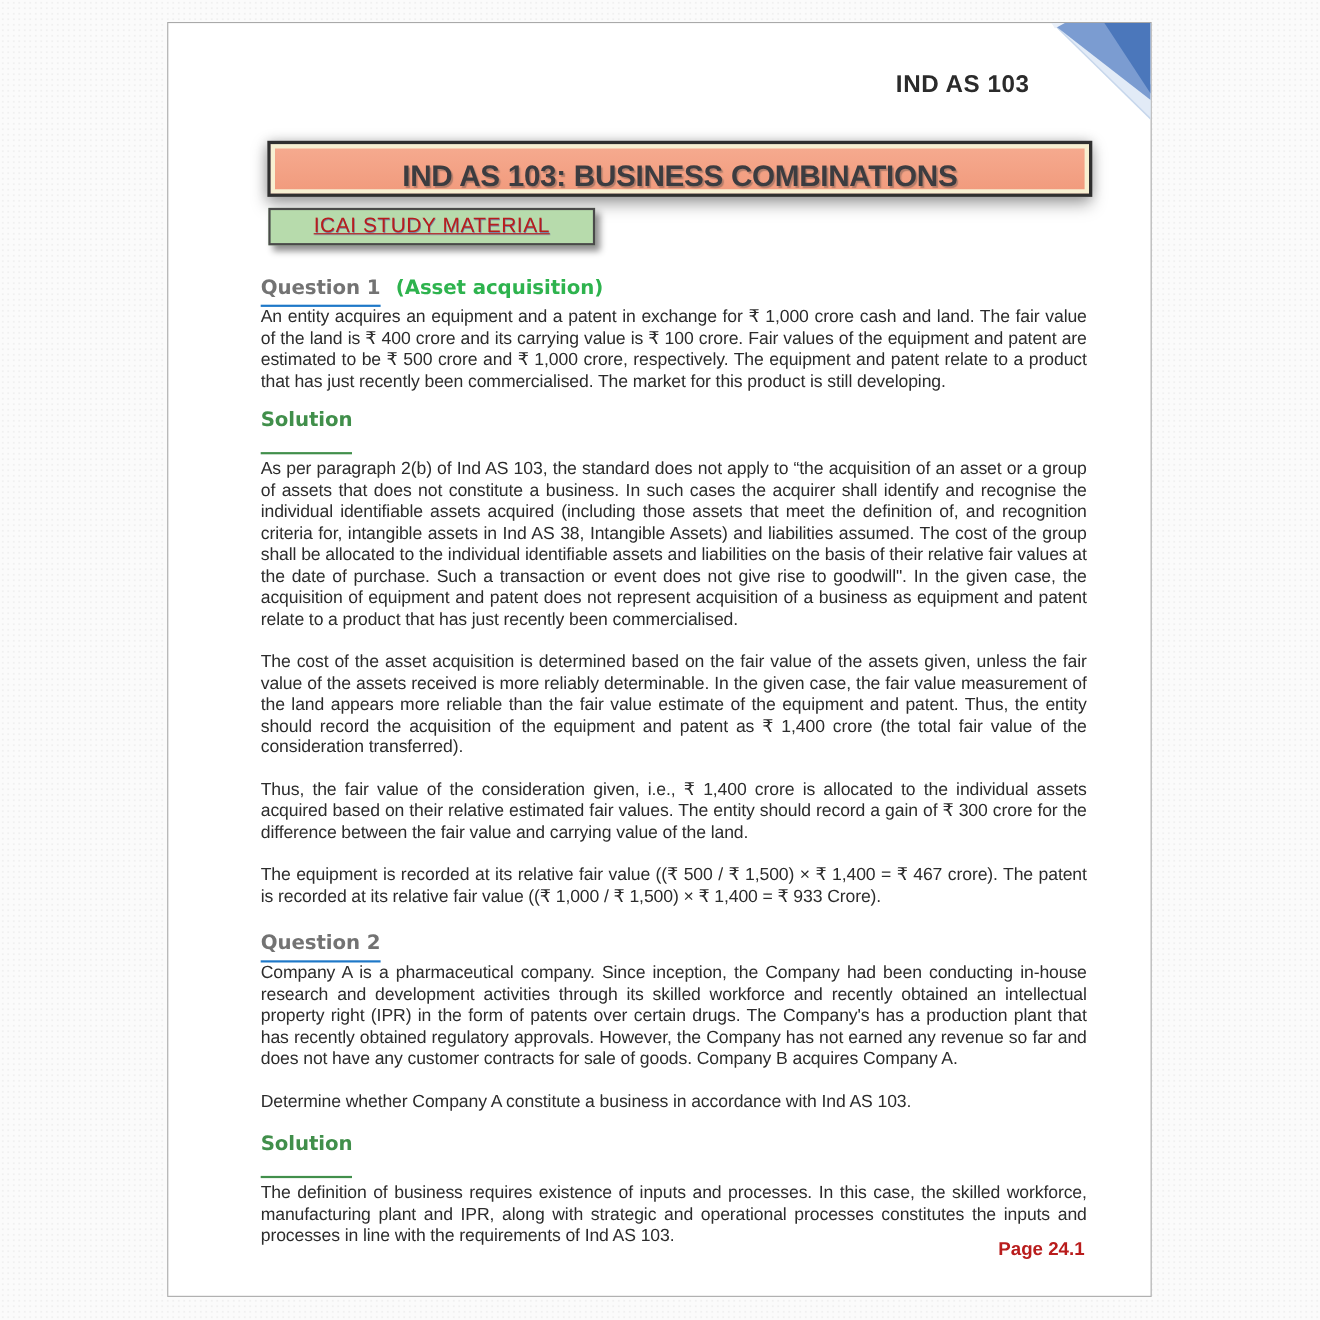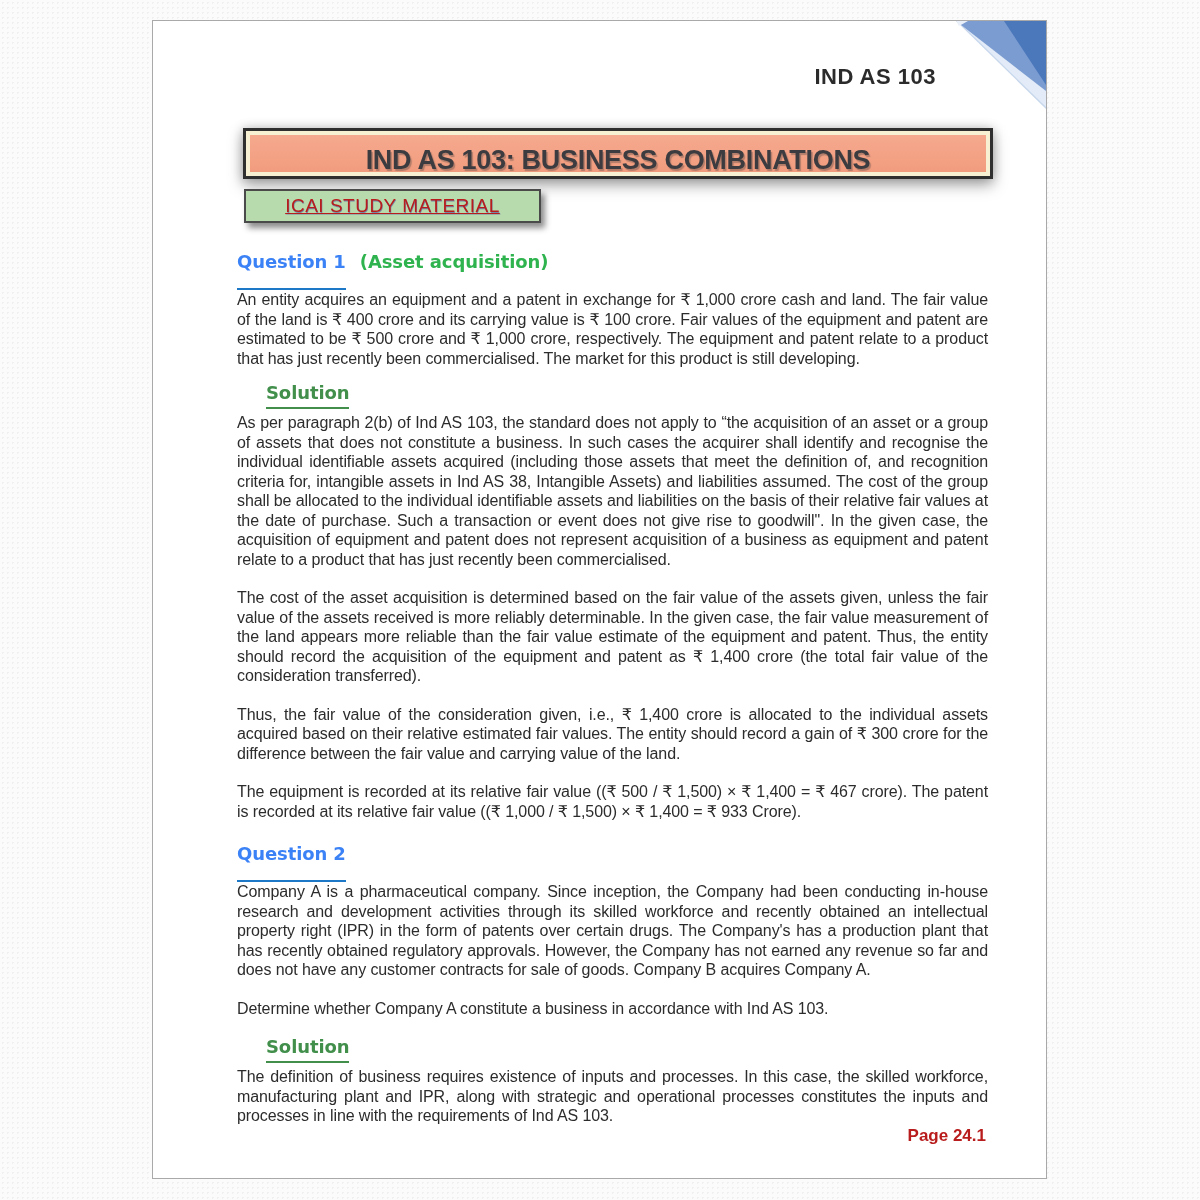--- a/index.html
+++ b/index.html
@@ -51,30 +51,30 @@
   }
   .content {
     position:absolute; left:84px; top:228px; width:751px;
     font-size:16px; line-height:19.5px; color:#2c2c2c;
     letter-spacing:-0.1px;
   }
   .para { text-align:justify; }
   .para.gap { margin-top:19px; }
   .q-heading { font-size:18px; line-height:26px; font-weight:bold; font-family:"DejaVu Sans","Liberation Sans",sans-serif; }
   .q-heading .q-label {
-    color:#3b82f6; border-bottom:2px solid #1e78c8; padding-bottom:13px; display:inline-block;
+    color:#737373; border-bottom:2px solid #1e78c8; padding-bottom:2px; display:inline-block;
   }
   .q-heading .q-note { color:#2eb34e; margin-left:14px;text-align:right; }
   .sol-heading {
     font-size:18px; line-height:26px; font-weight:bold;
     font-family:"DejaVu Sans","Liberation Sans",sans-serif;
     color:#418f4b; margin-top:12px; margin-bottom:4px;
   }
   .sol-heading span {
-    border-bottom:2px solid #418f4b; padding-bottom:1px; display:inline-block;margin-left:29px;
+    border-bottom:2px solid #418f4b; padding-bottom:16px; display:inline-block;
   }
   .q2-heading { margin-top:20px; }
   .sol2 { margin-top:16px; margin-bottom:4px; }
   .footer-label {
     position:absolute; right:60px; bottom:32px;
     font-size:17px; font-weight:bold; color:#b91c1c;
   }
 </style>
 </head>
 <body>

